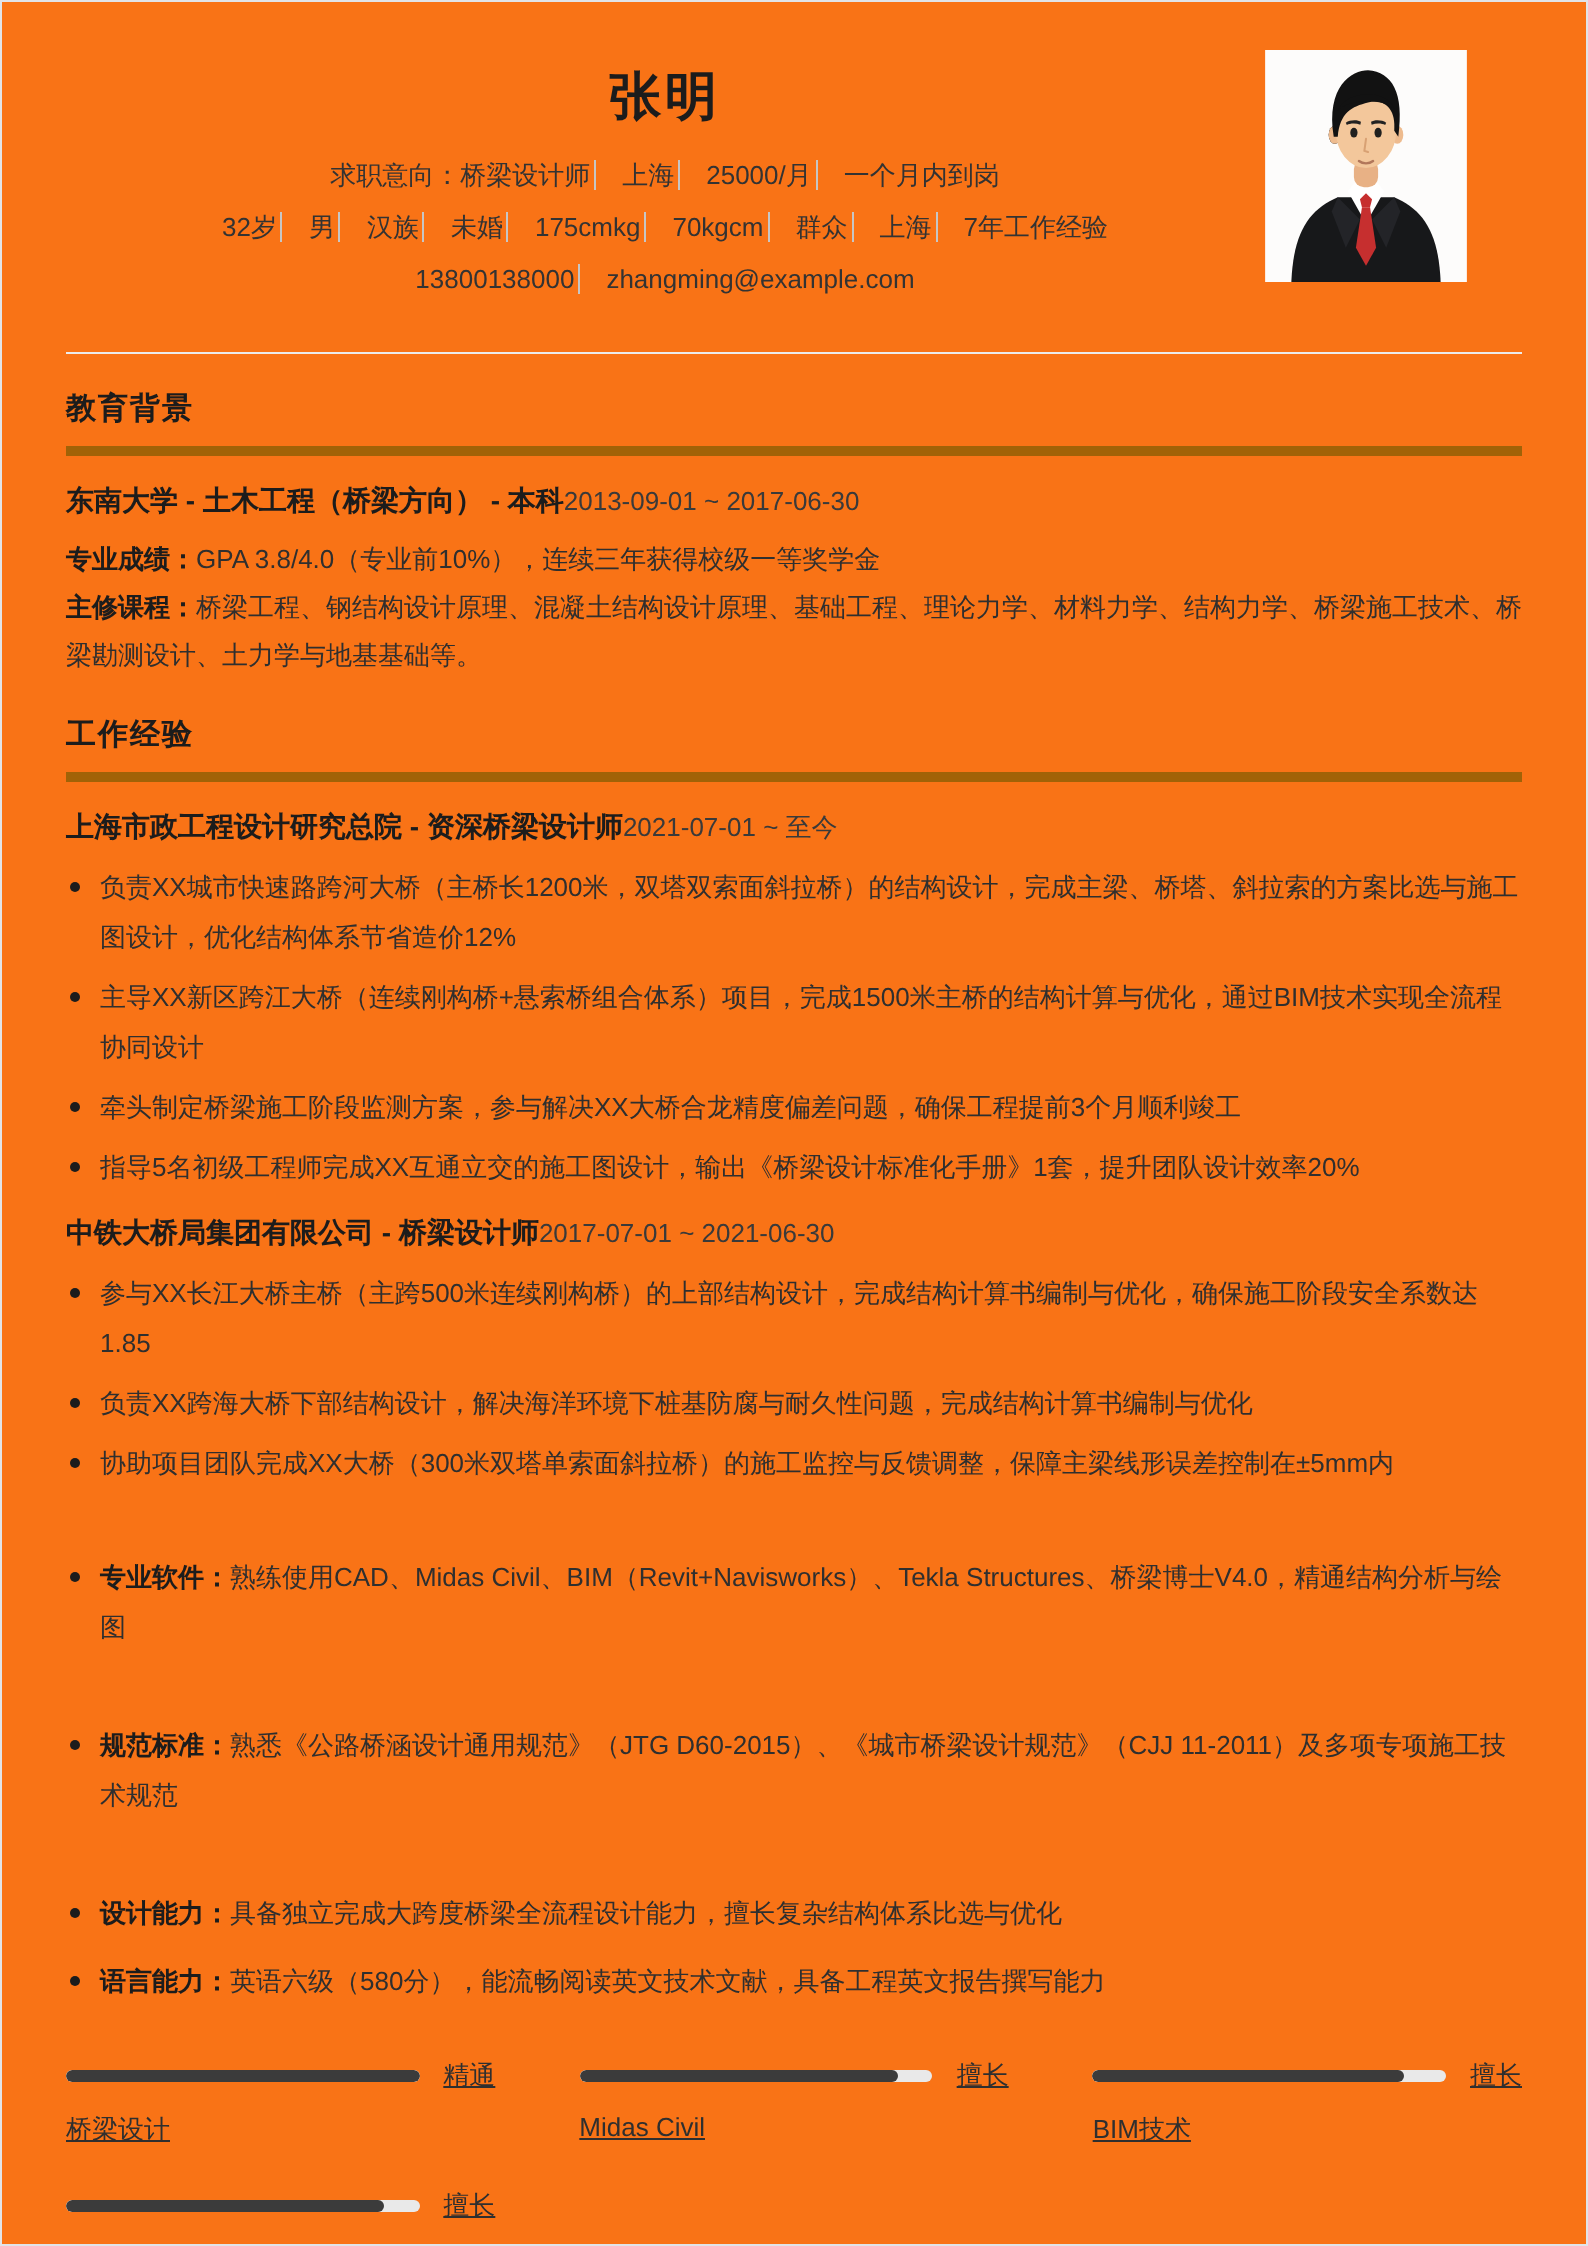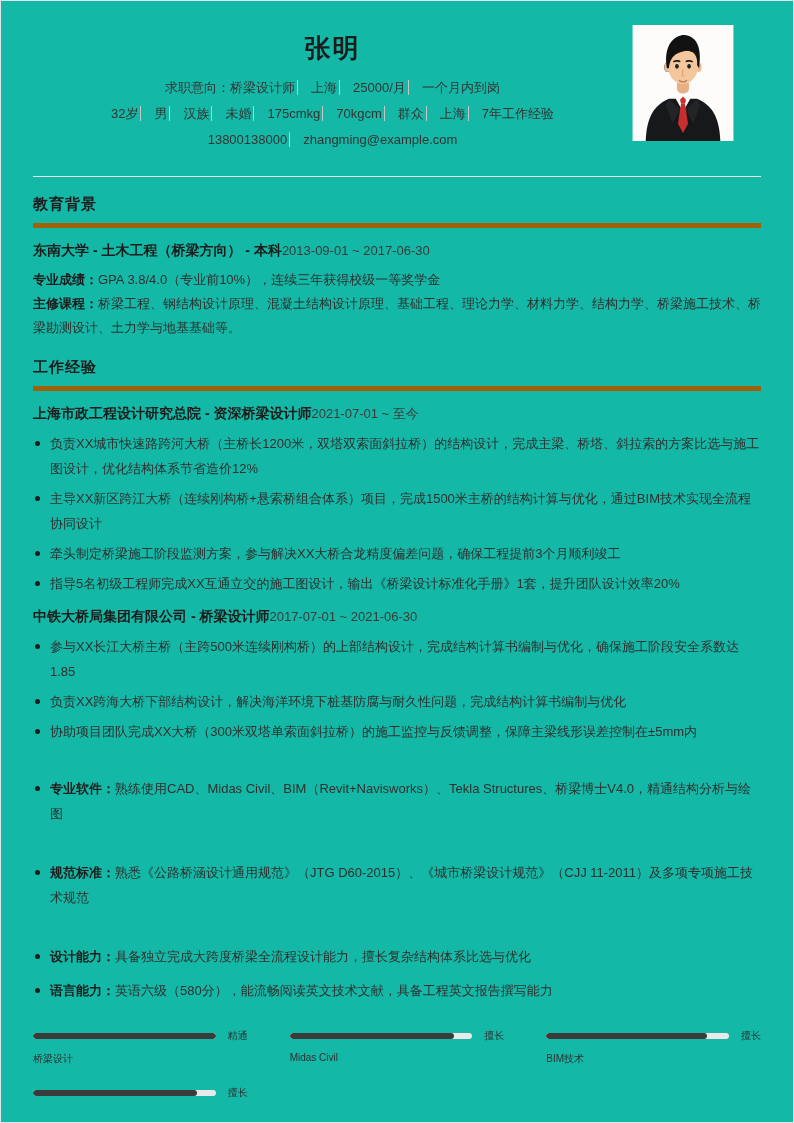--- a/index.html
+++ b/index.html
@@ -1,21 +1,21 @@
 <!DOCTYPE html>
 <html lang="zh"><head>
 <meta charset="utf-8">
 <style>
   * { margin: 0; padding: 0; box-sizing: border-box; }
   html, body { background: #fff; }
   body { font-family: "Liberation Sans", "DejaVu Sans", sans-serif; color: #2f2f2f; }
 
   .page {
     width: 794px; height: 1123px;
-    background: #14b8a6;
+    background: #f97316;
     border: 1px solid #e2e4e8;
     padding: 24px 32px 0 32px;
     overflow: hidden;
     position: relative;
   }
 
   
   .resume-header { display: flex; align-items: flex-start; padding-bottom: 18px; border-bottom: 1px solid #ececec; }
   .header-info { flex: 1; text-align: center; padding-top: 6px; }
   .candidate-name { font-size: 26px; font-weight: bold; color: #1c1c1c; letter-spacing: 2px; margin-bottom: 14px; }
@@ -55,21 +55,21 @@
 
   ul.skills-list li { margin-bottom: 9px; }
   ul.skills-list li.gap-lg { margin-bottom: 34px; }
   ul.skills-list .row-label { font-weight: bold; color: #1c1c1c; }
 
   
   .skill-grid {
     display: grid; grid-template-columns: repeat(3, 1fr);
     column-gap: 42px; row-gap: 20px; margin-top: 26px;
   }
-  .skill-item { font-size: 10px; }
+  .skill-item { font-size: 13px; text-decoration: underline; }
   .bar-row { display: flex; align-items: center; gap: 12px; }
   .bar-track { flex: 1; height: 6px; background: #e9e9e9; border-radius: 3px; overflow: hidden; }
   .bar-fill { height: 100%; background: #3b3b3b; border-radius: 3px; }
   .skill-level { flex: 0 0 auto; color: #2f2f2f; }
   .skill-name { margin-top: 9px; color: #2f2f2f; }
 </style>
 </head>
 <body>
 
 <div class="page">

